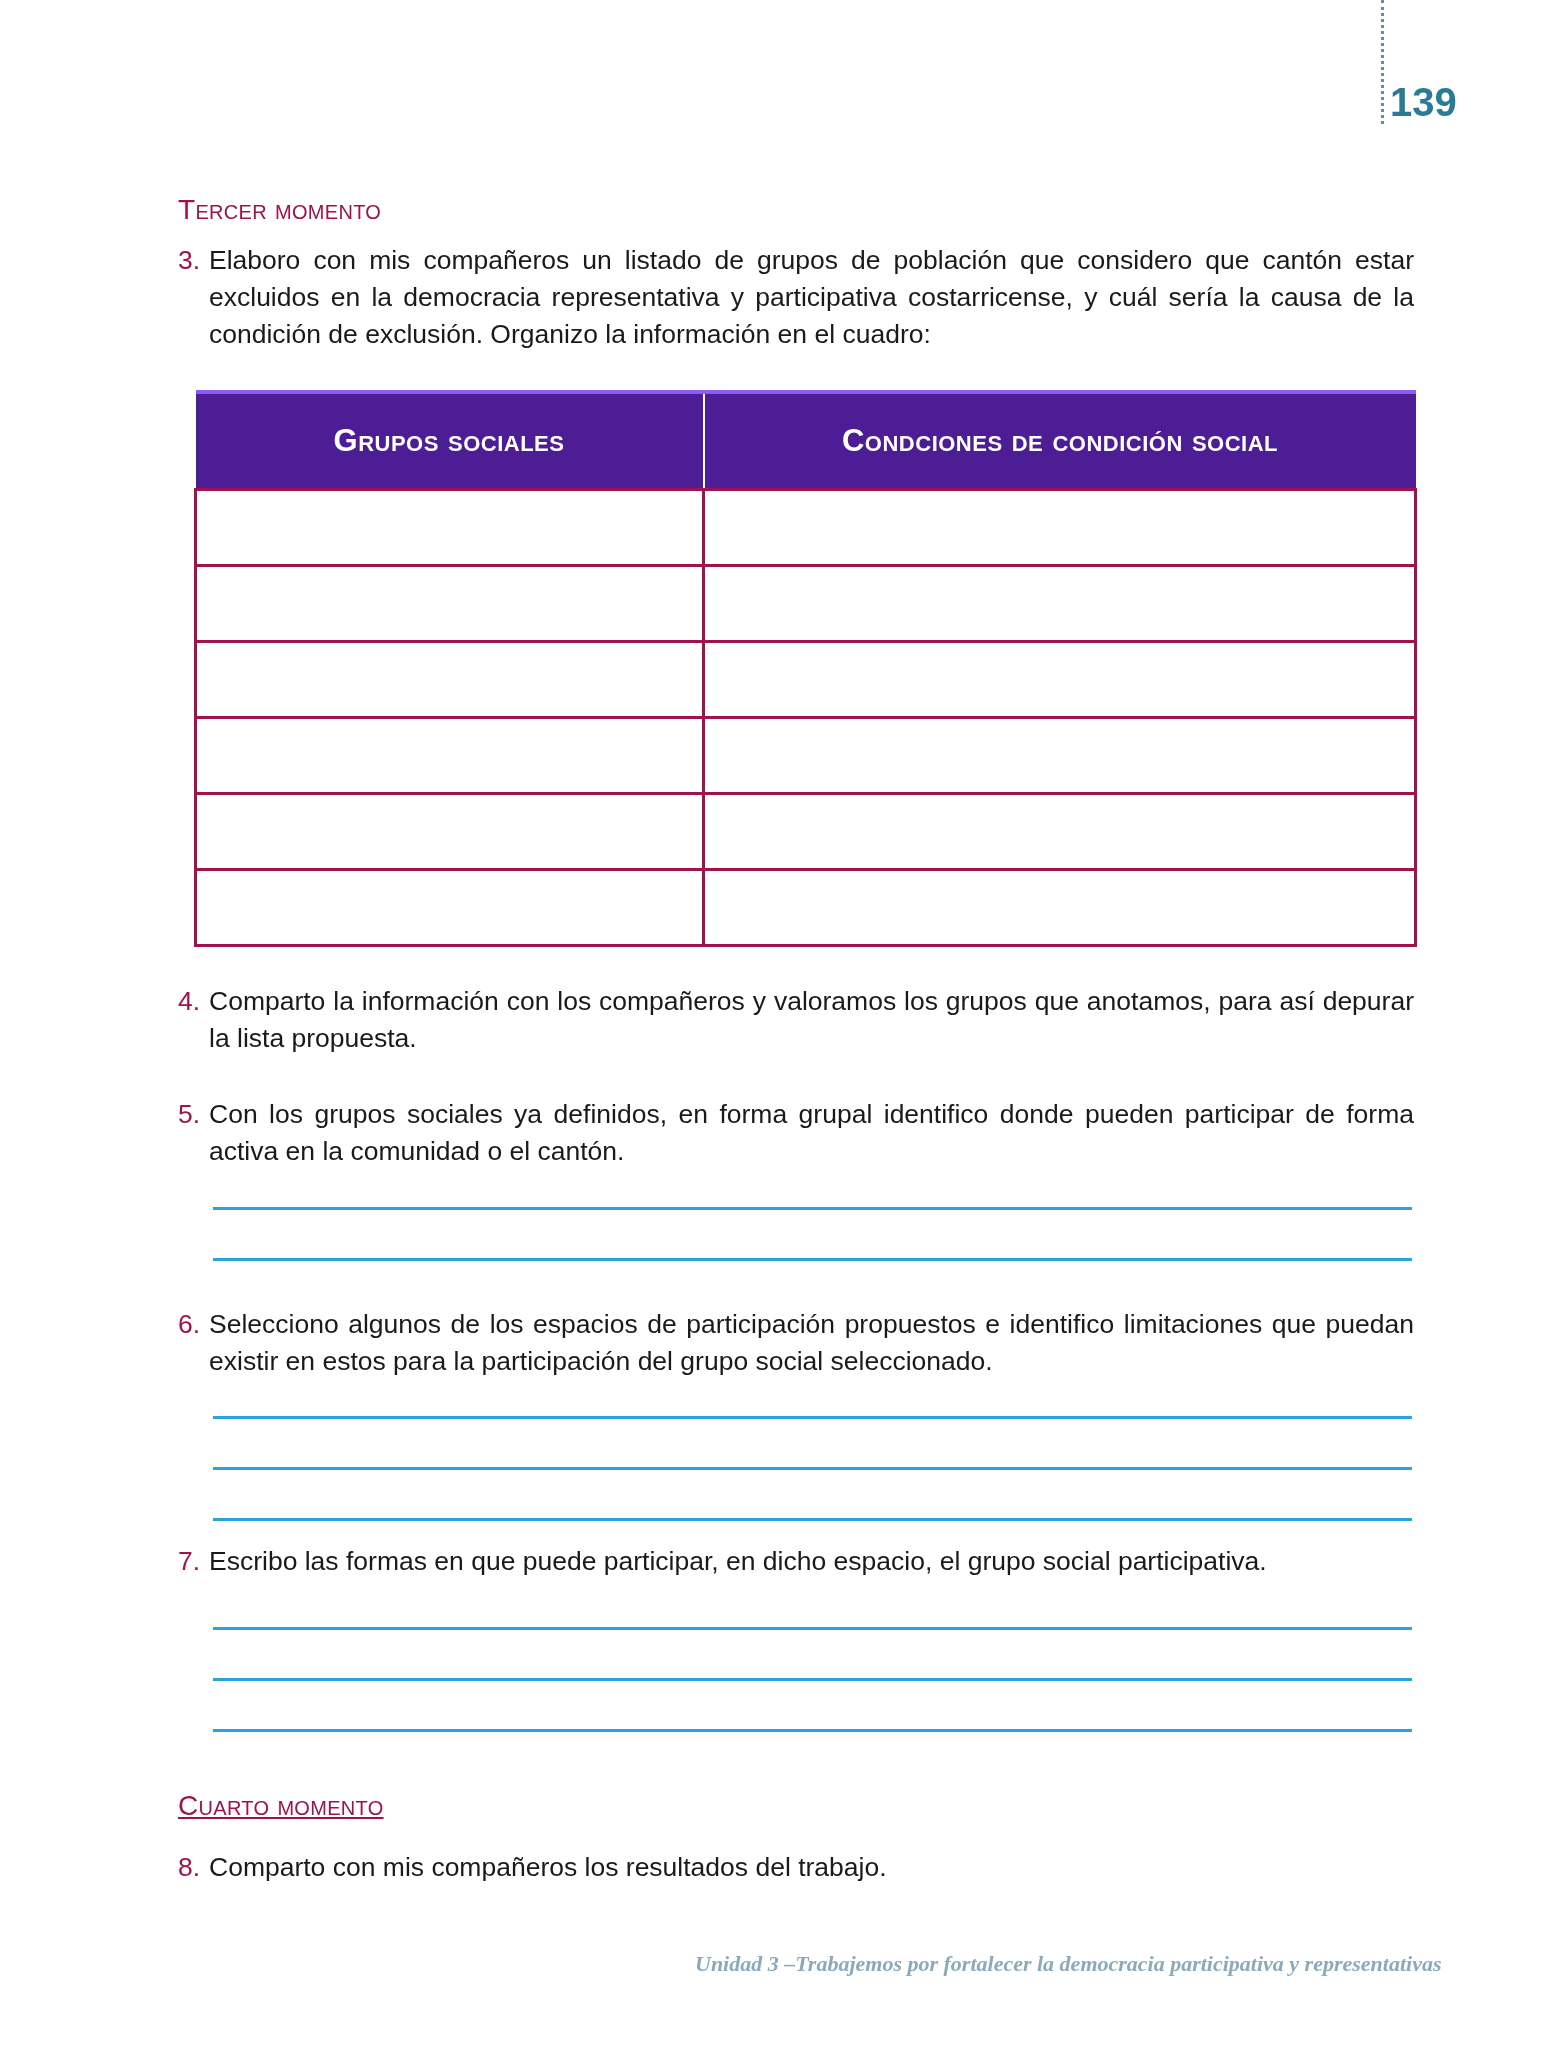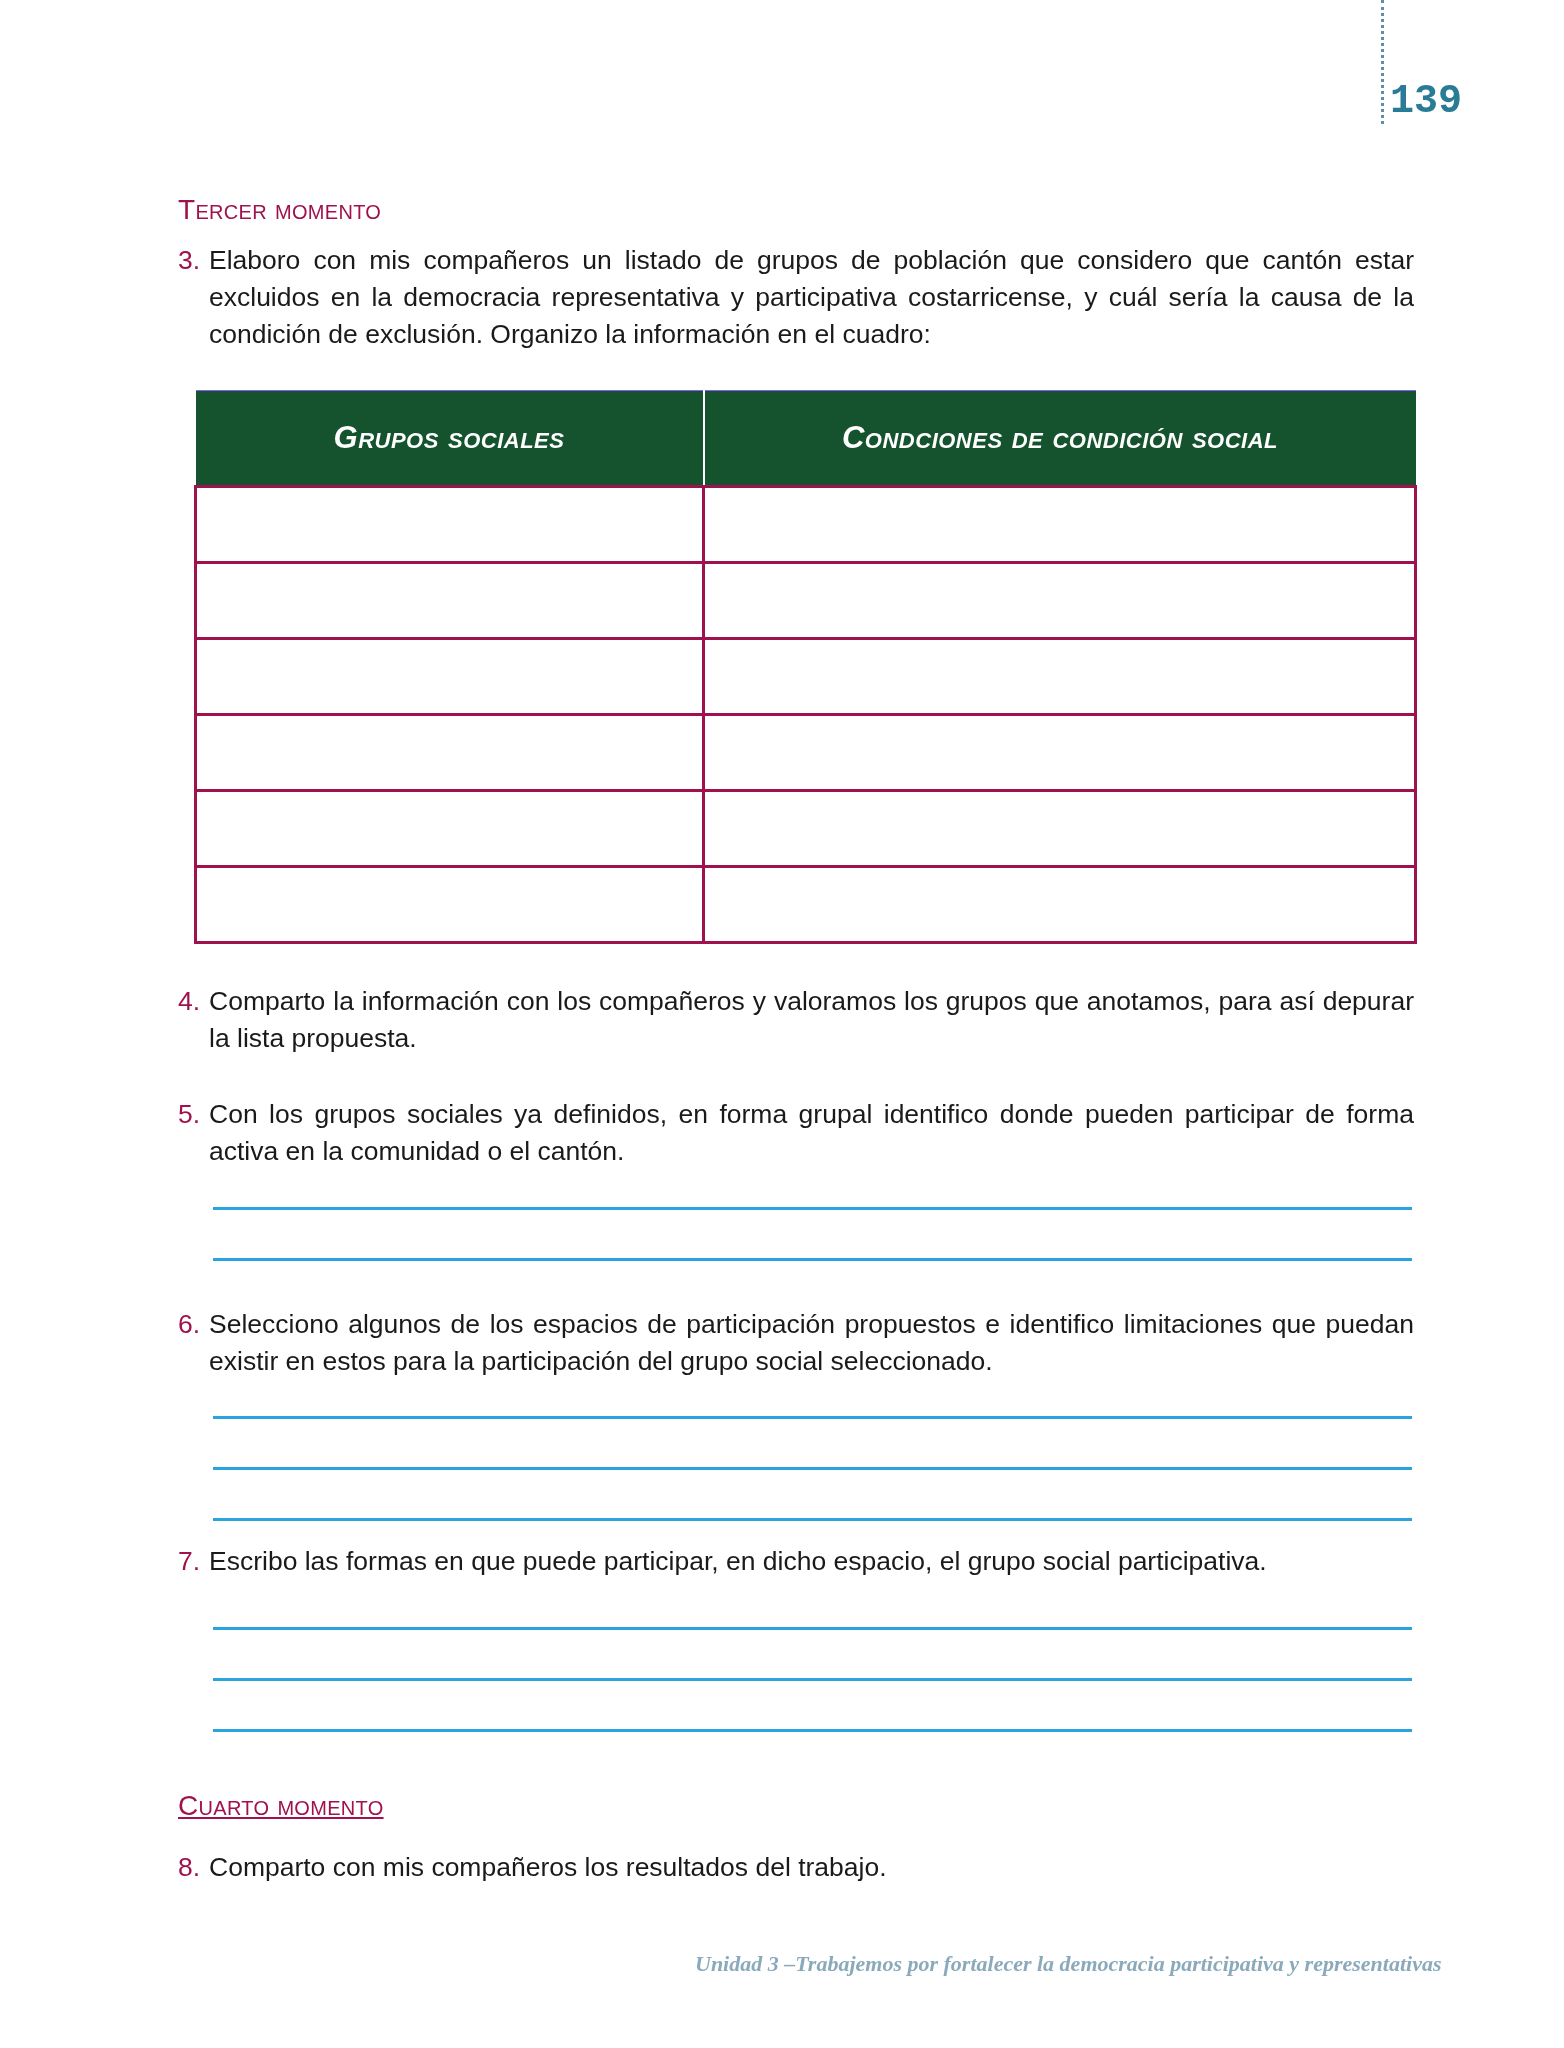--- a/index.html
+++ b/index.html
@@ -1,31 +1,31 @@
 <!DOCTYPE html>
 <html><head>
 <meta charset="utf-8">
 <style>
   html, body { margin:0; padding:0; background:#ffffff; }
   body { width:1564px; height:2048px; position:relative; overflow:hidden;
          font-family:"Liberation Sans", sans-serif; color:#1a1a1a; }
   .abs { position:absolute; }
   .dotted-rule { left:1381px; top:0; width:0; height:124px; border-left:3px dotted #5f8fa8; }
-  .page-num { left:1390px; top:82px; font-family:Liberation Mono, monospace; font-weight:bold;
+  .page-num { left:1390px; top:82px; font-family:Liberation Sans, sans-serif; font-weight:bold;
               font-size:40px; color:#2a7b95; line-height:1; }
   .section-title { font-variant:small-caps; color:#a0124d; font-size:28px; line-height:1;
                    letter-spacing:0.3px; }
   .item { left:178px; width:1236px; font-size:26.5px; line-height:37px; }
   .item .num { position:absolute; left:0; top:0; color:#a0124d; }
   .item .txt { display:block; padding-left:31px; text-align:justify; text-align-last:left; }
   table.grid { position:absolute; left:194px; top:390px; width:1220px;
                border-collapse:collapse; table-layout:fixed; }
-  table.grid th { background:#14532d; color:#ffffff; height:92px; font-weight:bold;
+  table.grid th { background:#4c1d95; color:#ffffff; height:92px; font-weight:bold;
                   font-variant:small-caps; font-size:31px; letter-spacing:0.5px;
-                  border-top:1px solid #8b5cf6;font-style:italic; }
+                  border-top:4px solid #8b5cf6; }
   table.grid th.c1 { border-right:2px solid #ffffff; }
   table.grid td { height:73px; border:3px solid #a0124d; padding:0; }
   .line { height:3px; background:#2aa3df; left:213px; width:1199px; }
   .footer { left:695px; top:1951px; font-family:"Liberation Serif", serif; font-style:italic;
             font-size:22px; color:#8aaabb; white-space:nowrap;font-weight:bold; }
 </style>
 </head>
 <body>
 
 <div class="abs dotted-rule"></div>

